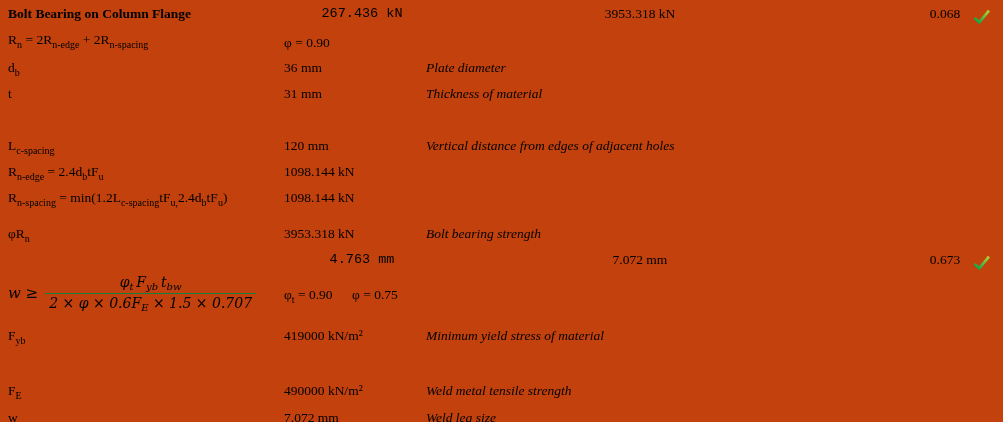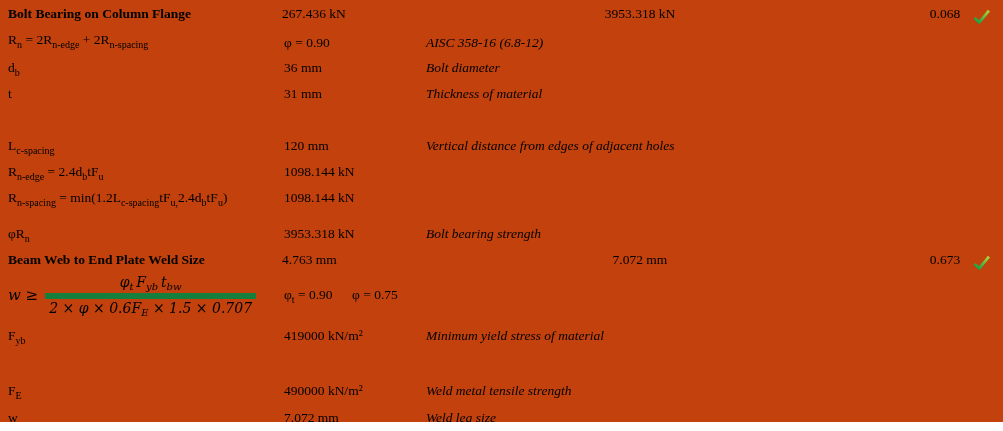--- a/index.html
+++ b/index.html
@@ -6,32 +6,32 @@
   #sheet{
     position:relative;width:1003px;height:422px;background:#c2410c;
     font-family:"Liberation Serif","DejaVu Serif",serif;
     font-size:13.5px;color:#000;overflow:hidden;line-height:1.25;
   }
   .row{position:absolute;left:0;width:1003px;height:26px;}
   .cell{position:absolute;top:0;white-space:nowrap;}
   .c1{left:8px;}
   .c2{left:284px;}
   .c3{left:426px;font-style:italic;}
-  .demand{left:282px;width:160px;text-align:left;}
+  .demand{left:282px;width:160px;text-align:center;font-family:Liberation Mono, monospace;}
   .capacity{left:540px;width:200px;text-align:center;}
   .ratio{left:880px;width:130px;text-align:center;}
   .check{left:973px;top:3px;width:18px;height:16px;}
   .bold{font-weight:bold;}
   .sub{font-size:10px;position:relative;top:4px;}
   
   .math{font-family:"DejaVu Serif",serif;font-style:italic;}
   .math-lhs{display:inline-block;font-size:15px;vertical-align:middle;margin-right:7px;}
   .frac{display:inline-block;vertical-align:middle;text-align:center;font-size:14px;}
   .frac-num{display:block;padding:0 6px 1px;}
-  .frac-den{display:block;border-top:6px solid #15803d;padding:1px 4px 0;}
+  .frac-den{display:block;border-top:1px solid #15803d;padding:1px 4px 0;}
   .math .sub{font-size:10px;top:3px;}
 </style>
 </head>
 <body>
 
 <div id="sheet">
 
   <div class="row" style="top:6px">
     <span class="cell c1 bold">Bolt Bearing on Column Flange</span>
     <span class="cell demand">267.436 kN</span>
@@ -44,27 +44,26 @@
           <stop offset="1" stop-color="#b5d333"></stop>
         </linearGradient>
       </defs>
       <polyline points="1,8.5 5.5,12.5 14.5,1.5" fill="none" stroke="url(#g1)" stroke-width="2.6"></polyline>
     </svg>
   </div>
 
   <div class="row" style="top:32px">
     <span class="cell c1"><span>R</span><span class="sub">n</span><span> = 2R</span><span class="sub">n-edge</span><span> + 2R</span><span class="sub">n-spacing</span></span>
     <span class="cell c2" style="top:3px">φ = 0.90</span>
-    <span class="cell c3" style="top:3px">AISC 358-16 (6.8-12)</span>
   </div>
 
   <div class="row" style="top:60px">
     <span class="cell c1"><span>d</span><span class="sub">b</span></span>
     <span class="cell c2">36 mm</span>
-    <span class="cell c3">Bolt diameter</span>
+    <span class="cell c3">Plate diameter</span>
   </div>
   <div class="row" style="top:86px">
     <span class="cell c1"><span>t</span></span>
     <span class="cell c2">31 mm</span>
     <span class="cell c3">Thickness of material</span>
   </div>
   <div class="row" style="top:138px">
     <span class="cell c1"><span>L</span><span class="sub">c-spacing</span></span>
     <span class="cell c2">120 mm</span>
     <span class="cell c3">Vertical distance from edges of adjacent holes</span>
@@ -77,21 +76,20 @@
     <span class="cell c1"><span>R</span><span class="sub">n-spacing</span><span> = min(1.2L</span><span class="sub">c-spacing</span><span>tF</span><span class="sub">u,</span><span>2.4d</span><span class="sub">b</span><span>tF</span><span class="sub">u</span><span>)</span></span>
     <span class="cell c2">1098.144 kN</span>
   </div>
   <div class="row" style="top:226px">
     <span class="cell c1"><span>φR</span><span class="sub">n</span></span>
     <span class="cell c2">3953.318 kN</span>
     <span class="cell c3">Bolt bearing strength</span>
   </div>
 
   <div class="row" style="top:252px">
-    <span class="cell c1 bold">Beam Web to End Plate Weld Size</span>
     <span class="cell demand">4.763 mm</span>
     <span class="cell capacity">7.072 mm</span>
     <span class="cell ratio">0.673</span>
     <svg class="cell check" viewBox="0 0 16 15">
       <defs>
         <linearGradient id="g2" x1="0" y1="1" x2="1" y2="0">
           <stop offset="0" stop-color="#00a14b"></stop>
           <stop offset="1" stop-color="#b5d333"></stop>
         </linearGradient>
       </defs>

